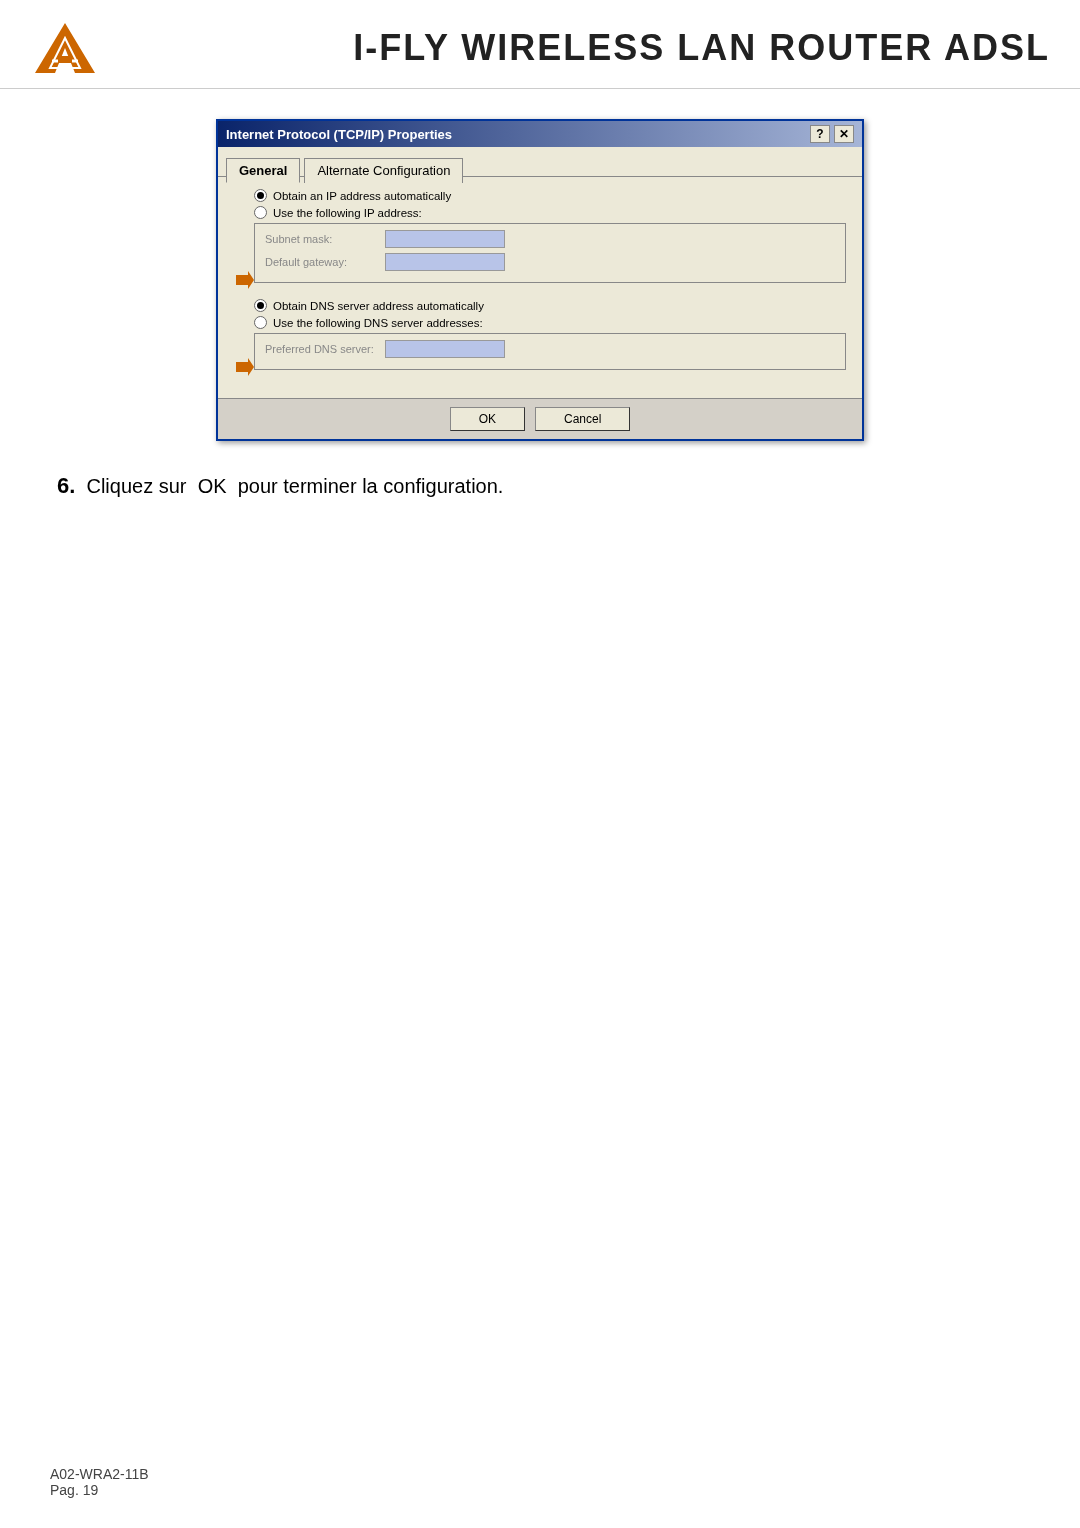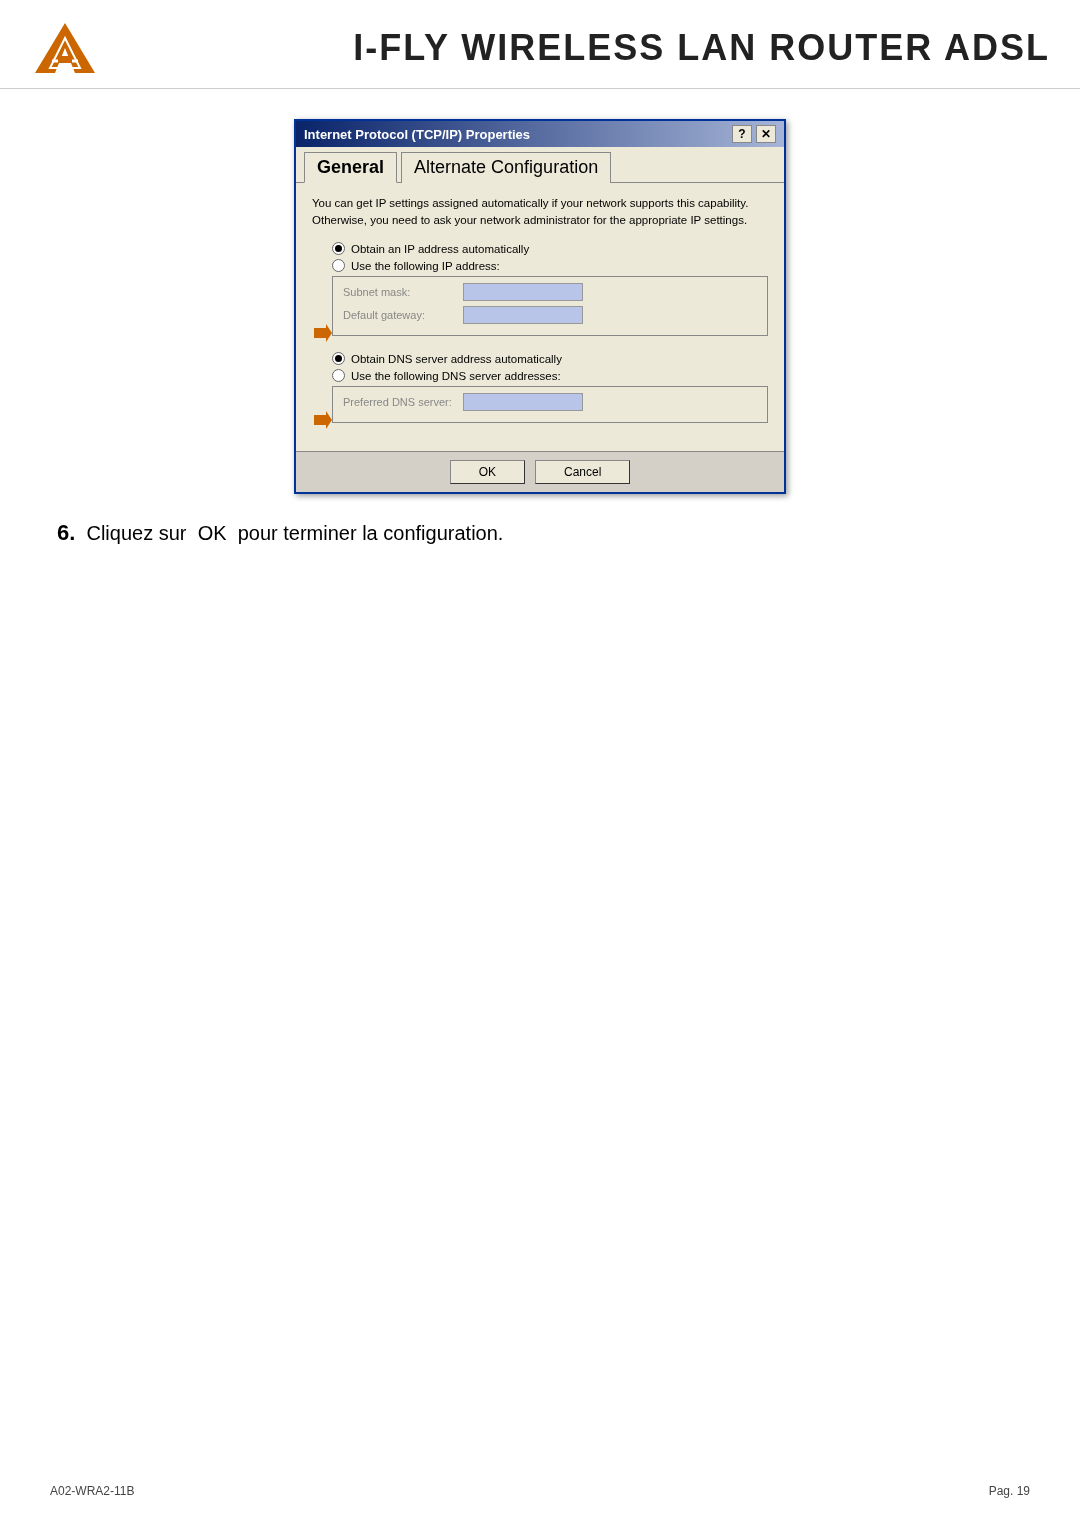--- a/index.html
+++ b/index.html
@@ -45,24 +45,24 @@
       font-size: 22px;
       font-weight: bold;
     }
 
     .step5-text .bold {
       font-weight: bold;
     }
 
     
     .dialog {
-      width: 492px;
+      width: 648px;
       border: 2px solid #003399;
       background: #ece9d8;
-      margin: 0 auto 24px auto;
+      margin: 0 auto 30px auto;
       box-shadow: 2px 2px 6px rgba(0,0,0,0.4);
     }
 
     .dialog-titlebar {
       background: linear-gradient(to right, #0a246a, #a6b5d7);
       color: #fff;
       font-size: 13px;
       font-weight: bold;
       padding: 4px 8px;
       display: flex;
@@ -111,28 +111,28 @@
     
     .dialog-tabs {
       display: flex;
       background: #ece9d8;
       border-bottom: 1px solid #888;
       padding: 4px 8px 0 8px;
     }
 
     .tab {
       padding: 4px 12px;
-      font-size: 18px;
+      font-size: 13px;
       border: 1px solid #888;
       background: #ece9d8;
       margin-right: 4px;
       cursor: pointer;
       border-bottom: none;
       position: relative;
-      top: 1px;
+      top: 7px;
     }
 
     .tab.active {
       background: #ece9d8;
       border-bottom: 1px solid #ece9d8;
       z-index: 1;
       font-weight: bold;
     }
 
     
@@ -272,22 +272,23 @@
     }
 
     
     .page-footer {
       position: absolute;
       bottom: 30px;
       left: 50px;
       right: 50px;
       display: flex;
       justify-content: space-between;
-      font-size: 12px;
+      font-size: 14px;
       color: #444;
+      flex-direction: column;
     }
 
     
     .logo-svg {
       width: 70px;
       height: 60px;
     }
 
     
     .arrow-svg {
@@ -326,21 +327,20 @@
       <div class="tab active">
         <span>General</span>
       </div>
       <div class="tab">
         <span>Alternate Configuration</span>
       </div>
     </div>
 
     <div class="dialog-body">
 
-      <div class="dialog-desc">You can get IP settings assigned automatically if your network supports this capability. Otherwise, you need to ask your network administrator for the appropriate IP settings.</div>
 
       <div class="arrow-section">
         <div class="arrow">
           <svg class="arrow-svg" viewBox="0 0 22 22" xmlns="http://www.w3.org/2000/svg">
             <polygon points="2,6 14,6 14,2 20,11 14,20 14,16 2,16" fill="#cc6600"></polygon>
           </svg>
         </div>
         <div class="section-content">
 
           <div class="radio-row">

